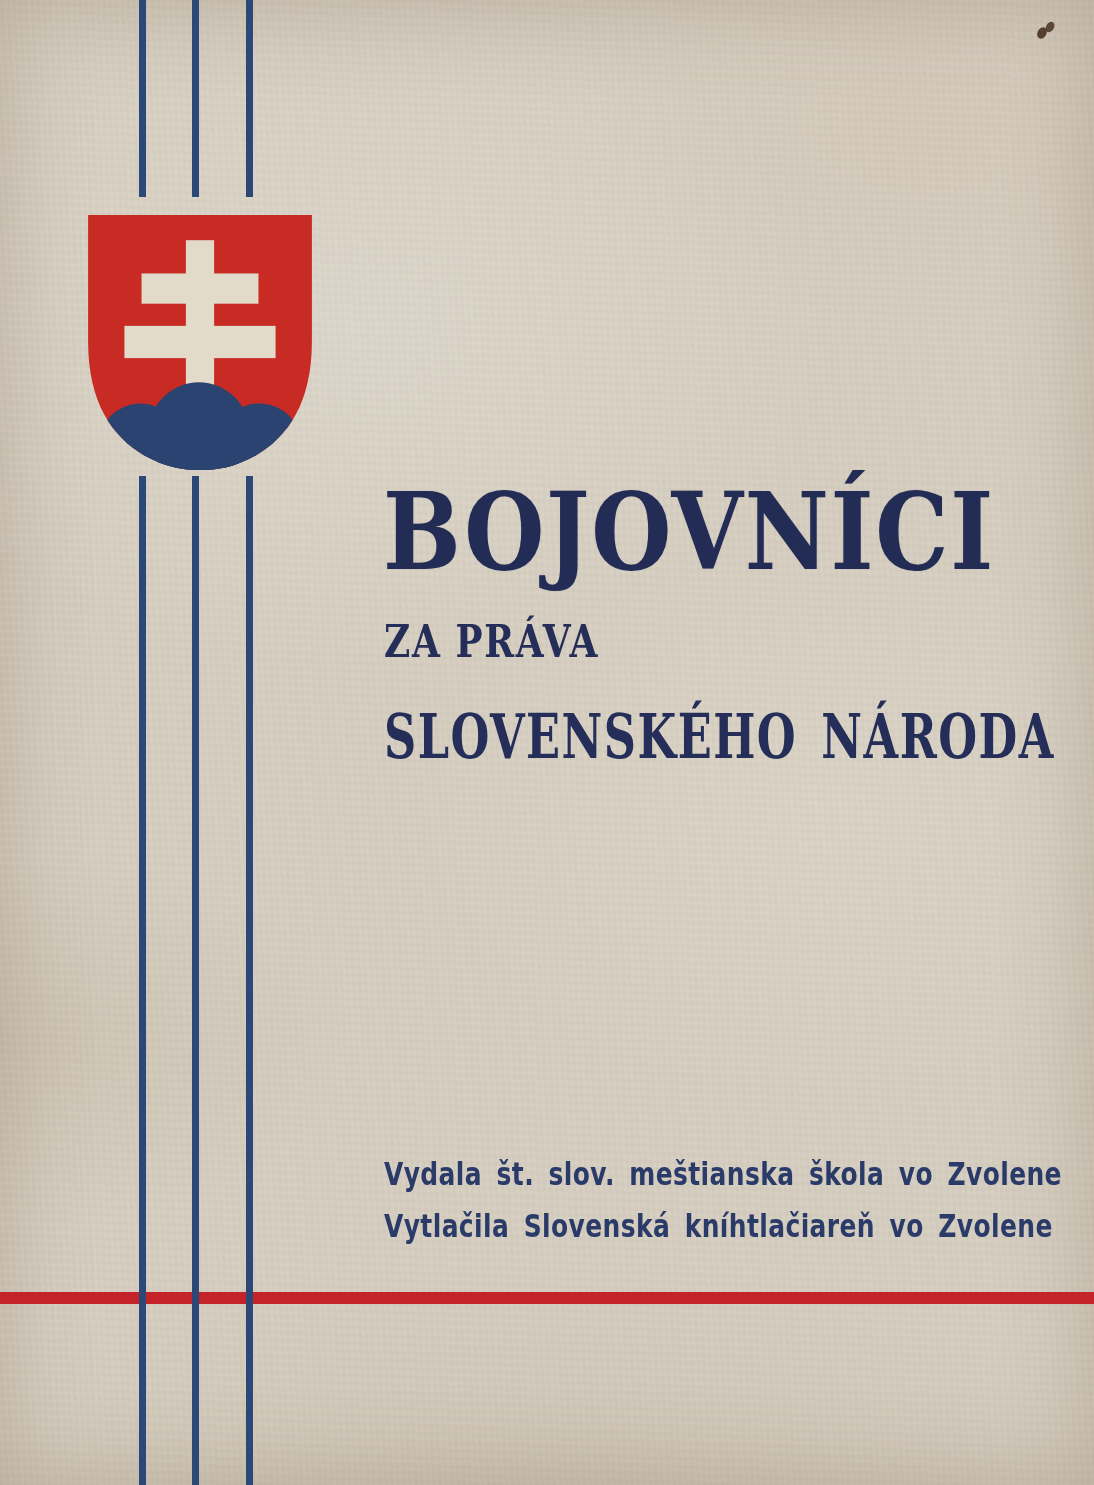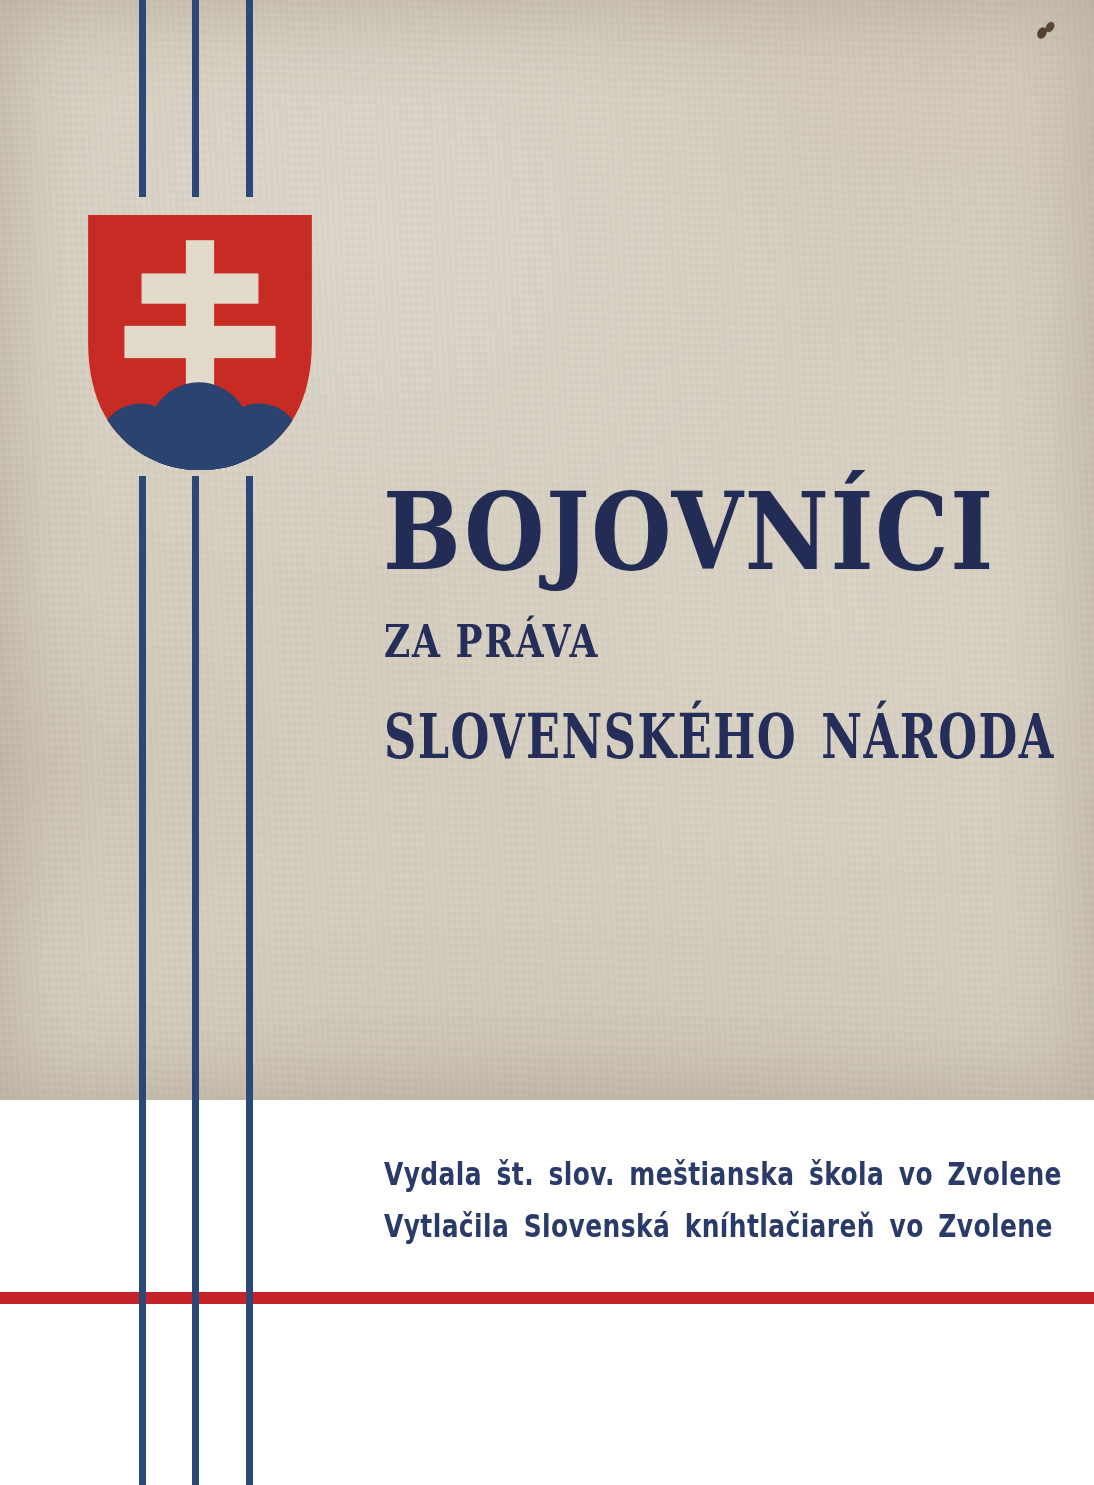--- a/index.html
+++ b/index.html
@@ -1,21 +1,21 @@
 <!DOCTYPE html>
 <html><head>
 <meta charset="utf-8">
 <style>
   html, body { margin: 0; padding: 0; }
   body { width: 1094px; height: 1485px; overflow: hidden; }
 
   .page {
     position: relative;
     width: 1094px;
-    height: 1100px;
+    height: 1485px;
     background-color: #d5cec0;
     background-image:
       radial-gradient(ellipse 700px 500px at 32% 22%, rgba(255,255,255,0.16), rgba(255,255,255,0) 70%),
       radial-gradient(ellipse 600px 420px at 75% 55%, rgba(255,252,244,0.10), rgba(255,255,255,0) 70%),
       radial-gradient(ellipse 500px 300px at 85% 8%, rgba(190,160,135,0.10), rgba(0,0,0,0) 70%),
       radial-gradient(ellipse 420px 260px at 5% 70%, rgba(150,130,105,0.12), rgba(0,0,0,0) 70%),
       radial-gradient(ellipse 900px 300px at 50% 100%, rgba(140,120,95,0.10), rgba(0,0,0,0) 75%),
       repeating-linear-gradient(87deg, rgba(120,100,80,0.025) 0 3px, rgba(255,255,255,0.025) 3px 6px),
       repeating-linear-gradient(2deg, rgba(120,100,80,0.02) 0 4px, rgba(255,255,255,0.02) 4px 8px);
     box-shadow: inset 0 0 90px rgba(110,90,68,0.28);

